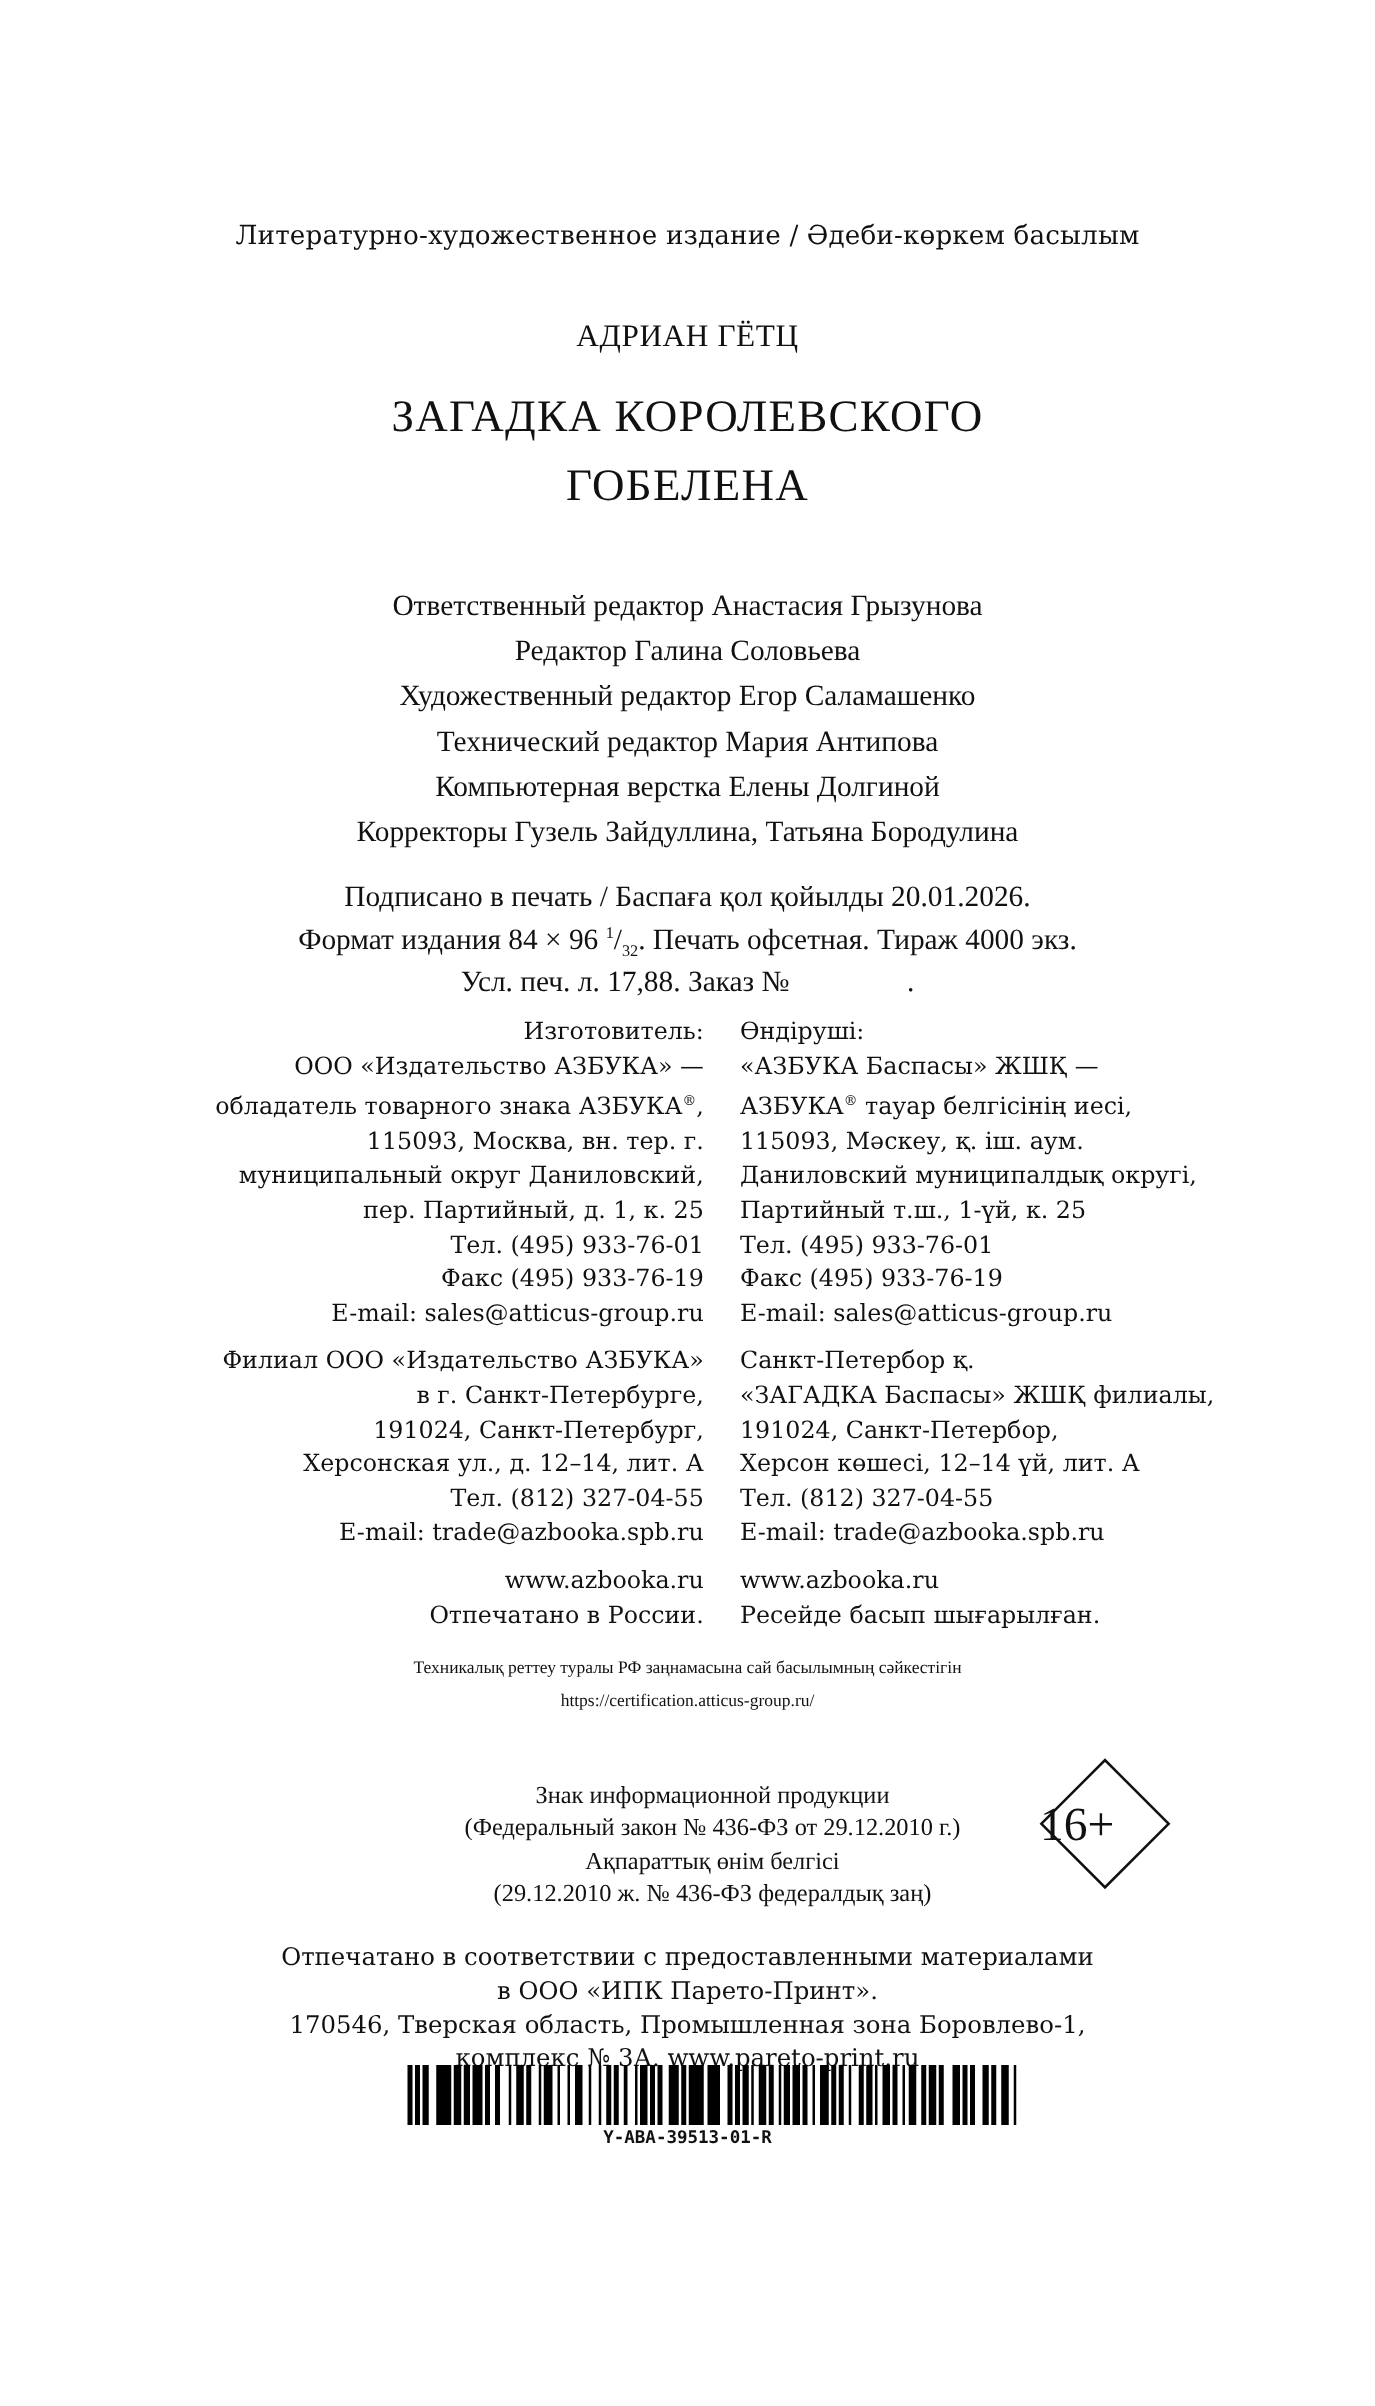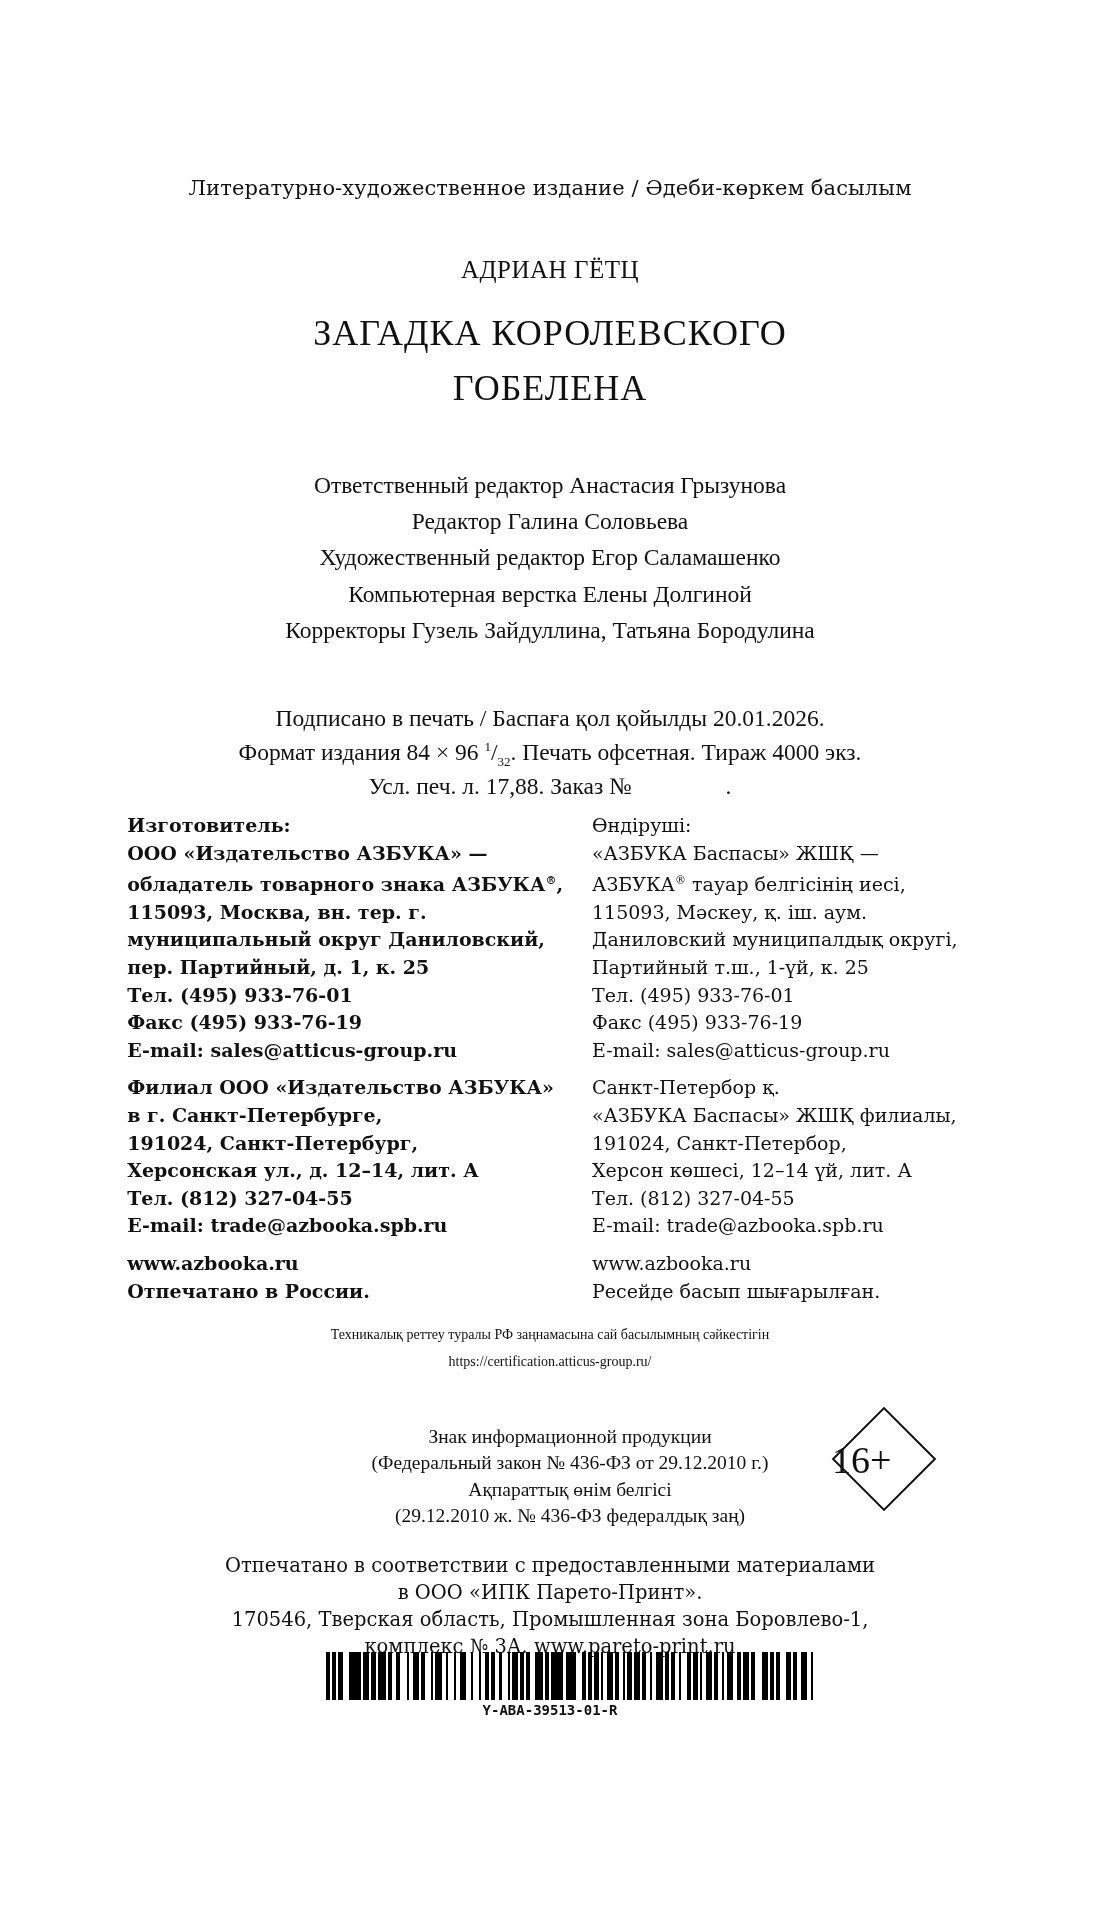--- a/index.html
+++ b/index.html
@@ -27,21 +27,21 @@
     font-family: "Liberation Serif", serif;
   }
   .credits div, .printinfo div { white-space: nowrap; }
   .printinfo {
     top: 701px; font-size: 23.5px; line-height: 34px;
     font-family: "Liberation Serif", serif;
   }
   .printinfo sup, .printinfo sub { font-size: 13px; line-height: 0; }
   .cols { top: 812px; left: 0; width: 1100px; font-size: 19px; line-height: 27.6px;
           font-family: "DejaVu Serif", serif; }
-  .col-left { position: absolute; right: 537px; text-align: left; white-space: nowrap; font-weight: bold; }
+  .col-left { position: absolute; right: 537px; text-align: right; white-space: nowrap; }
   .col-right { position: absolute; left: 592px; text-align: left; white-space: nowrap; }
   .gap { height: 10px; }
   .reg { font-size: 11px; vertical-align: 7px; }
   .cert {
     top: 1322px; font-size: 14px; line-height: 26.5px;
     font-family: "Liberation Serif", serif;
     text-align: center;
   }
   .infosign {
     top: 1424px; left: 300px; width: 540px; text-align: center;
@@ -77,20 +77,21 @@
 <div class="abs center author">АДРИАН ГЁТЦ</div>
 <div class="abs center title">
   <div>ЗАГАДКА КОРОЛЕВСКОГО</div>
   <div>ГОБЕЛЕНА</div>
 </div>
 
 <div class="abs center credits">
   <div>Ответственный редактор Анастасия Грызунова</div>
   <div>Редактор Галина Соловьева</div>
   <div>Художественный редактор Егор Саламашенко</div>
+  <div>Технический редактор Мария Антипова</div>
   <div>Компьютерная верстка Елены Долгиной</div>
   <div>Корректоры Гузель Зайдуллина, Татьяна Бородулина</div>
 </div>
 
 <div class="abs center printinfo">
   <div>Подписано в печать / Баспаға қол қойылды 20.01.2026.</div>
   <div><span>Формат издания 84 × 96 </span><sup>1</sup><span>/</span><sub>32</sub><span>. Печать офсетная. Тираж 4000 экз.</span></div>
   <div style="white-space:pre;"><span>Усл. печ. л. 17,88. Заказ №</span><span>                .</span></div>
 </div>
 
@@ -121,21 +122,21 @@
     <div>«АЗБУКА Баспасы» ЖШҚ —</div>
     <div><span>АЗБУКА</span><span class="reg">®</span><span> тауар белгісінің иесі,</span></div>
     <div>115093, Мәскеу, қ. іш. аум.</div>
     <div>Даниловский муниципалдық округі,</div>
     <div>Партийный т.ш., 1-үй, к. 25</div>
     <div>Тел. (495) 933-76-01</div>
     <div>Факс (495) 933-76-19</div>
     <div>E-mail: sales@atticus-group.ru</div>
     <div class="gap"></div>
     <div>Санкт-Петербор қ.</div>
-    <div>«АЗБУКА Баспасы» ЖШҚ филиалы,</div>
+    <div>«ЗАГАДКА Баспасы» ЖШҚ филиалы,</div>
     <div>191024, Санкт-Петербор,</div>
     <div>Херсон көшесі, 12–14 үй, лит. А</div>
     <div>Тел. (812) 327-04-55</div>
     <div>E-mail: trade@azbooka.spb.ru</div>
     <div class="gap"></div>
     <div>www.azbooka.ru</div>
     <div>Ресейде басып шығарылған.</div>
   </div>
 </div>
 

